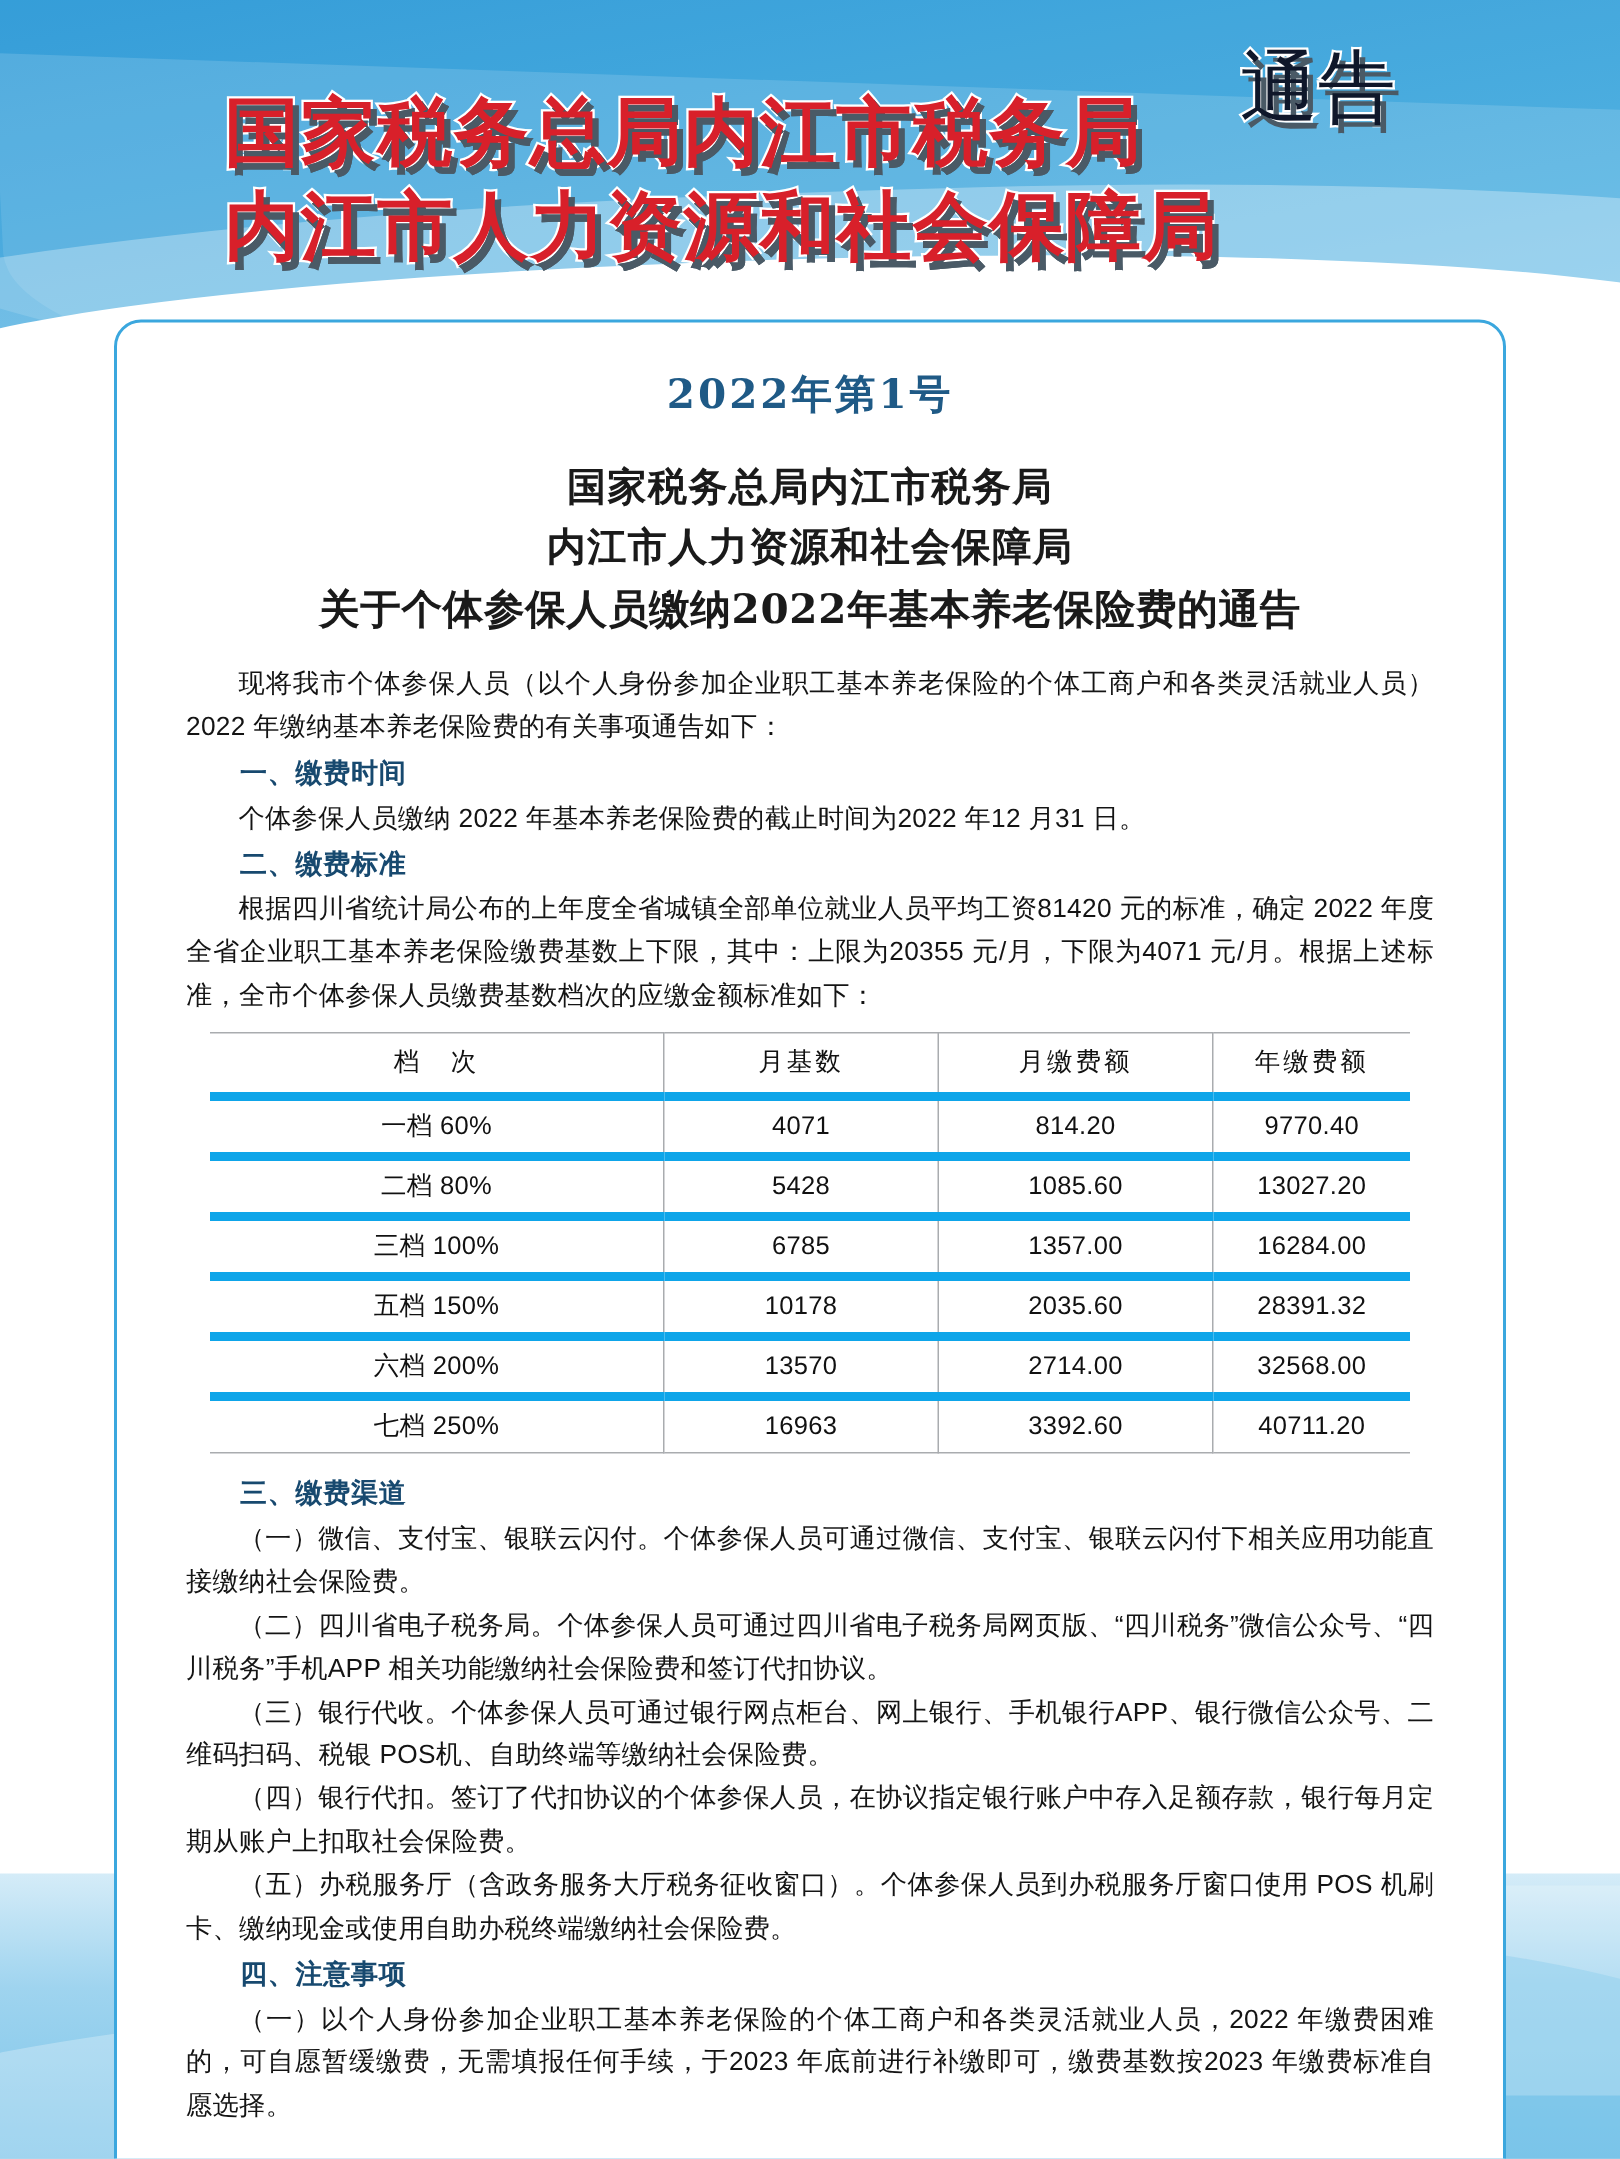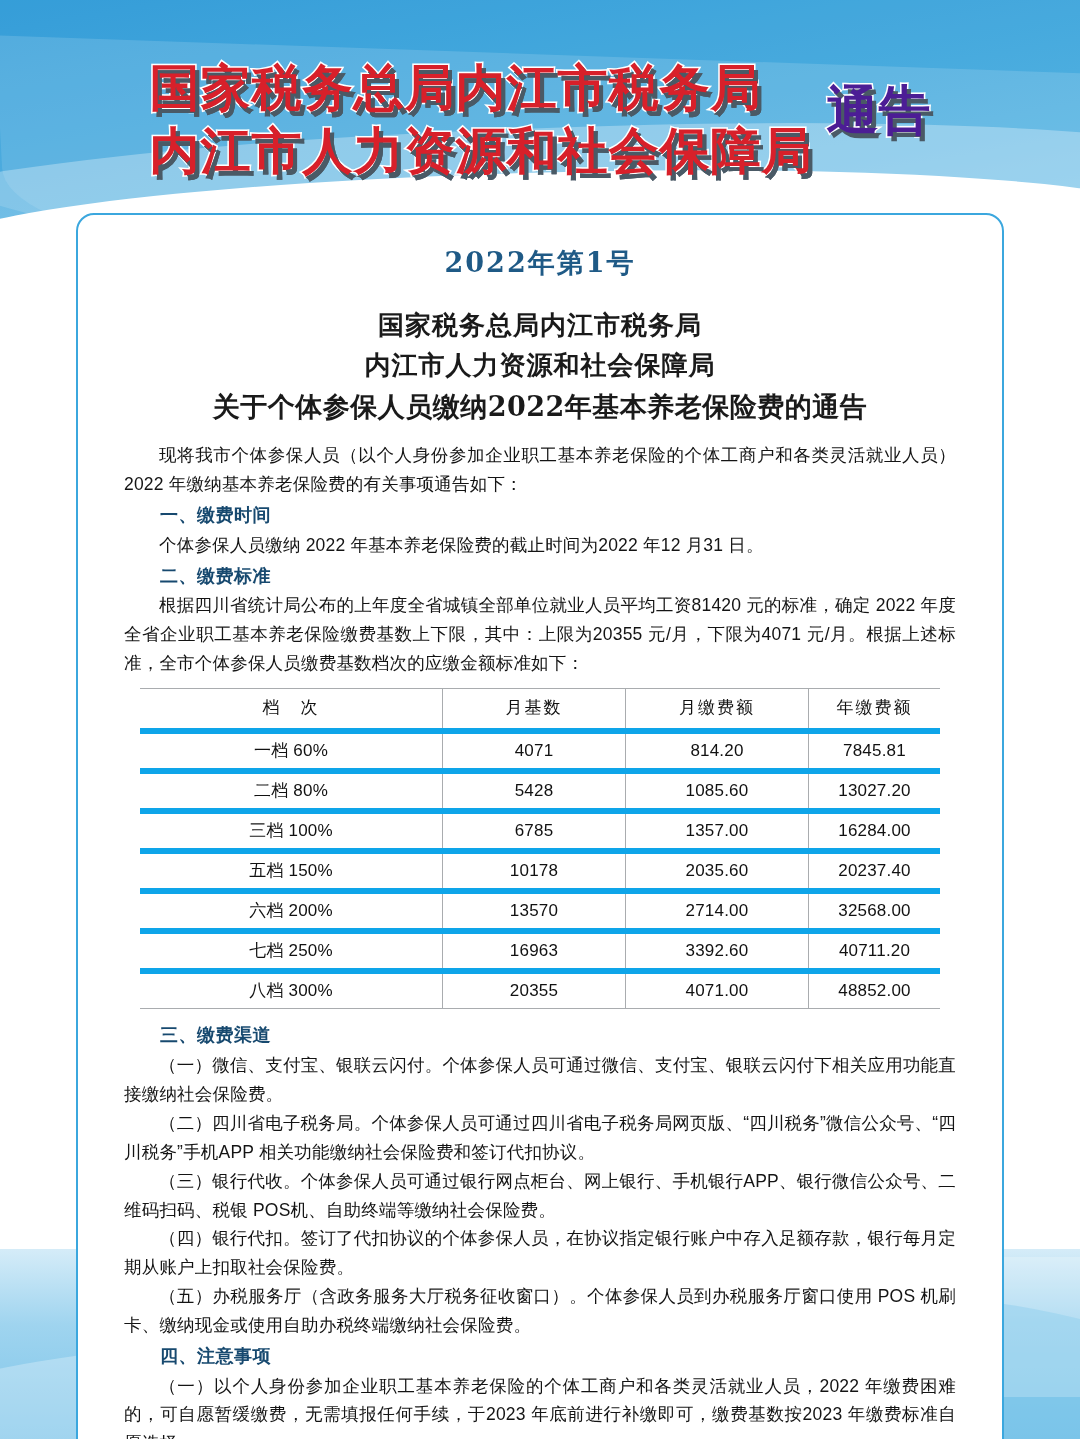--- a/index.html
+++ b/index.html
@@ -48,24 +48,24 @@
   .mh-line{
     font-family:"DejaVu Serif","Liberation Serif",serif;
     font-weight:bold;font-size:50px;letter-spacing:1px;color:#d8202a;
     line-height:1.22;white-space:nowrap;
     -webkit-text-stroke:3px #ffffff;
     paint-order:stroke fill;
     text-shadow:4px 5px 0 #4a5a66, 4px 5px 0 #4a5a66;
   }
   .mh-tong{
     font-family:"DejaVu Serif","Liberation Serif",serif;
-    font-weight:bold;font-size:52px;color:#4c1d95;white-space:nowrap;
+    font-weight:normal;font-size:52px;color:#0f172a;white-space:nowrap;
     -webkit-text-stroke:3px #ffffff;paint-order:stroke fill;
     text-shadow:4px 5px 0 #4a5a66;
-    align-self:flex-start;margin-top:52px;
+    align-self:flex-start;
   }
 
   
   #card{
     position:absolute;left:76px;top:213px;width:928px;height:1275px;
     background:#ffffff;border:2px solid #3ba7de;border-radius:18px;
     box-sizing:border-box;padding:22px 46px 0 46px;
   }
   .doc-no{
     text-align:center;color:#1f5a86;font-weight:bold;font-size:27px;
@@ -159,57 +159,51 @@
           <th>月基数</th>
           <th>月缴费额</th>
           <th>年缴费额</th>
         </tr>
       </thead>
       <tbody>
         <tr>
           <td class="tb-left">一档 60%</td>
           <td>4071</td>
           <td>814.20</td>
-          <td>7845.81</td>
+          <td>9770.40</td>
         </tr>
         <tr>
           <td class="tb-left">二档 80%</td>
           <td>5428</td>
           <td>1085.60</td>
           <td>13027.20</td>
         </tr>
         <tr>
           <td class="tb-left">三档 100%</td>
           <td>6785</td>
           <td>1357.00</td>
           <td>16284.00</td>
         </tr>
         <tr>
           <td class="tb-left">五档 150%</td>
           <td>10178</td>
           <td>2035.60</td>
-          <td>20237.40</td>
+          <td>28391.32</td>
         </tr>
         <tr>
           <td class="tb-left">六档 200%</td>
           <td>13570</td>
           <td>2714.00</td>
           <td>32568.00</td>
         </tr>
         <tr>
           <td class="tb-left">七档 250%</td>
           <td>16963</td>
           <td>3392.60</td>
           <td>40711.20</td>
-        </tr>
-        <tr>
-          <td class="tb-left">八档 300%</td>
-          <td>20355</td>
-          <td>4071.00</td>
-          <td>48852.00</td>
         </tr>
       </tbody>
     </table>
 
     <p class="sec-h">三、缴费渠道</p>
     <p class="flat">（一）微信、支付宝、银联云闪付。个体参保人员可通过微信、支付宝、银联云闪付下相关应用功能直接缴纳社会保险费。</p>
     <p class="flat">（二）四川省电子税务局。个体参保人员可通过四川省电子税务局网页版、“四川税务”微信公众号、“四川税务”手机APP 相关功能缴纳社会保险费和签订代扣协议。</p>
     <p class="flat">（三）银行代收。个体参保人员可通过银行网点柜台、网上银行、手机银行APP、银行微信公众号、二维码扫码、税银 POS机、自助终端等缴纳社会保险费。</p>
     <p class="flat">（四）银行代扣。签订了代扣协议的个体参保人员，在协议指定银行账户中存入足额存款，银行每月定期从账户上扣取社会保险费。</p>
     <p class="flat">（五）办税服务厅（含政务服务大厅税务征收窗口）。个体参保人员到办税服务厅窗口使用 POS 机刷卡、缴纳现金或使用自助办税终端缴纳社会保险费。</p>

